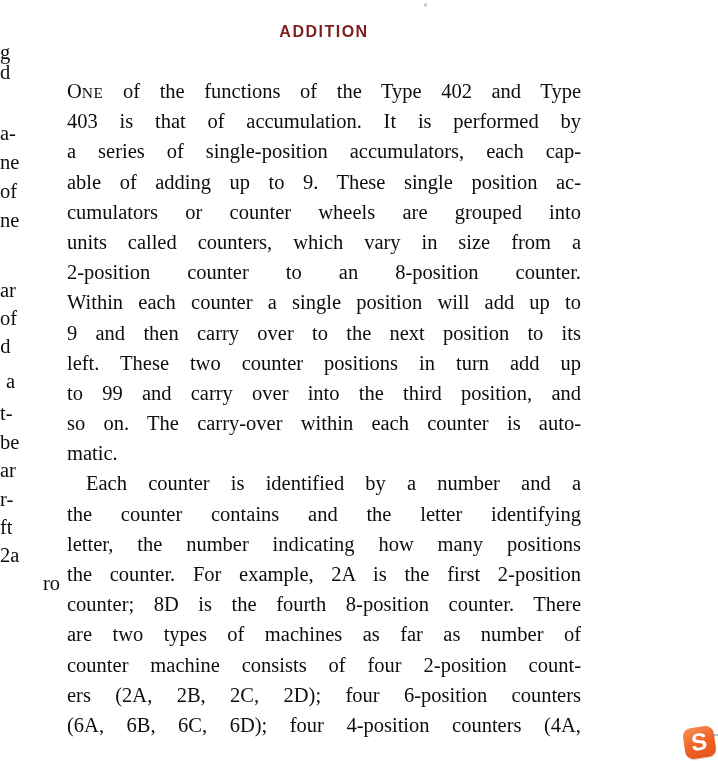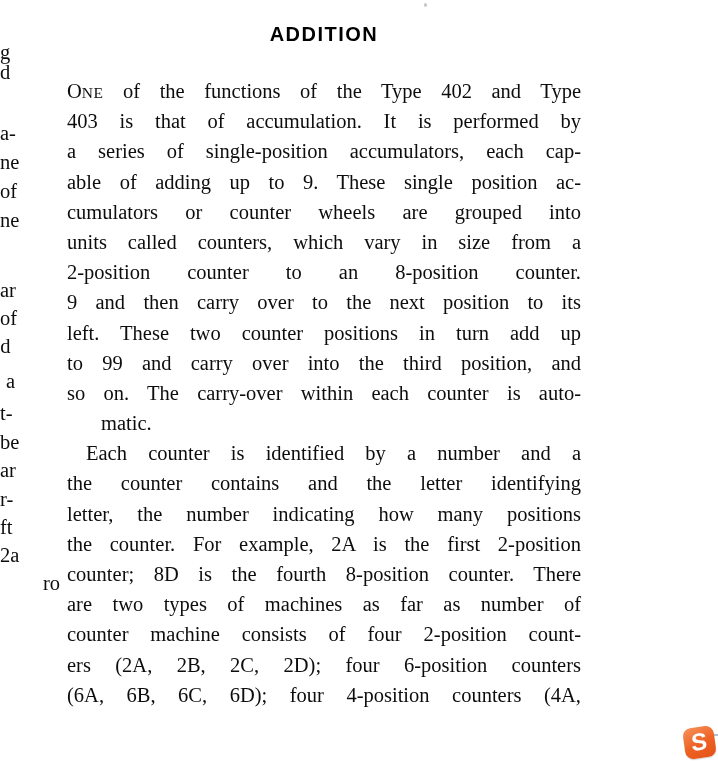--- a/index.html
+++ b/index.html
@@ -10,44 +10,44 @@
     overflow: hidden;
     font-family: "Liberation Serif", serif;
     color: #0d0d0d;
   }
   .page-title {
     position: absolute;
     left: 67px; top: 23px; width: 514px;
     text-align: center;
     font-family: "Liberation Sans", sans-serif;
     font-weight: bold;
-    font-size: 20px;
+    font-size: 16px;
     letter-spacing: 1.5px;
-    color: #000000;
+    color: #7f1d1d;
   }
   .scan-speck {
     position: absolute; left: 424px; top: 3px;
     width: 3px; height: 4px; background: #c6c6c6; border-radius: 50%;
   }
   .text-column {
     position: absolute;
     left: 67px; top: 76px; width: 514px;
   }
   .text-line {
     box-sizing: border-box;
     width: 514px;
     height: 30.2px;
     line-height: 30.2px;
     font-size: 20.5px;
     text-align: justify;
     text-align-last: justify;
     white-space: normal;
     overflow: visible;
   }
-  .text-line.para-end { text-align-last: left; margin-left: 34px; }
+  .text-line.para-end { text-align-last: left; }
   .text-line.indent { padding-left: 19px; }
   .small-caps { font-size: 15.5px; letter-spacing: 0.5px; }
   
   .margin-fragments { position: absolute; left: 0; top: 0; width: 30px; height: 761px; }
   .margin-fragment {
     position: absolute; left: 0;
     font-size: 20.5px; line-height: 24px;
     color: #0d0d0d;
   }
   .margin-fragment:nth-child(1)  { top: 40px; }
@@ -97,20 +97,21 @@
 <div class="scan-speck"></div>
 
 <div class="text-column">
   <div class="text-line"><span>O</span><span class="small-caps">NE</span><span> of the functions of the Type 402 and Type</span></div>
   <div class="text-line">403 is that of accumulation. It is performed by</div>
   <div class="text-line">a series of single-position accumulators, each cap-</div>
   <div class="text-line">able of adding up to 9. These single position ac-</div>
   <div class="text-line">cumulators or counter wheels are grouped into</div>
   <div class="text-line">units called counters, which vary in size from a</div>
   <div class="text-line">2-position counter to an 8-position counter.</div>
+  <div class="text-line">Within each counter a single position will add up to</div>
   <div class="text-line">9 and then carry over to the next position to its</div>
   <div class="text-line">left. These two counter positions in turn add up</div>
   <div class="text-line">to 99 and carry over into the third position, and</div>
   <div class="text-line">so on. The carry-over within each counter is auto-</div>
   <div class="text-line para-end">matic.</div>
   <div class="text-line indent">Each counter is identified by a number and a</div>
   <div class="text-line">the counter contains and the letter identifying</div>
   <div class="text-line">letter, the number indicating how many positions</div>
   <div class="text-line">the counter. For example, 2A is the first 2-position</div>
   <div class="text-line">counter; 8D is the fourth 8-position counter. There</div>

